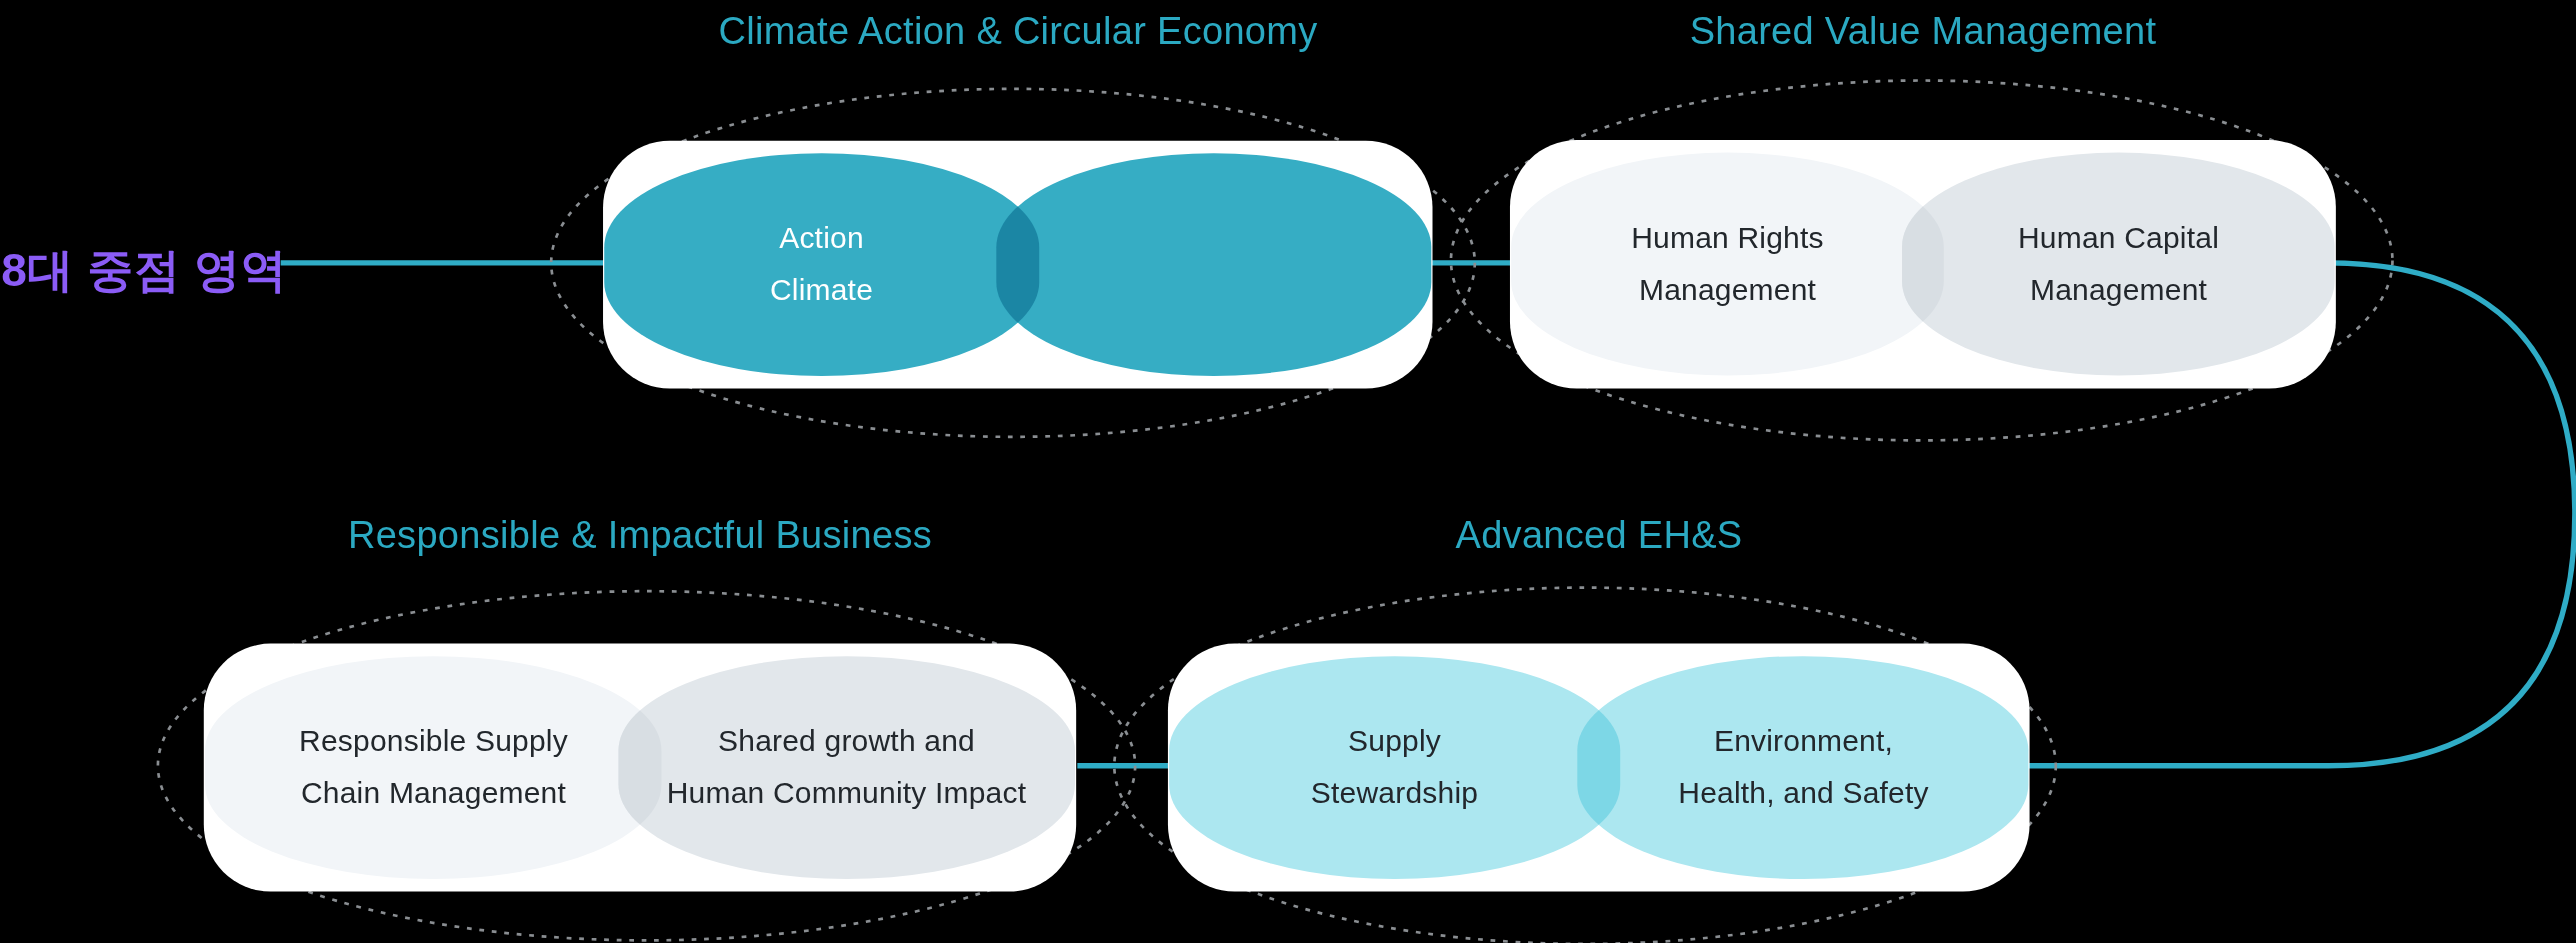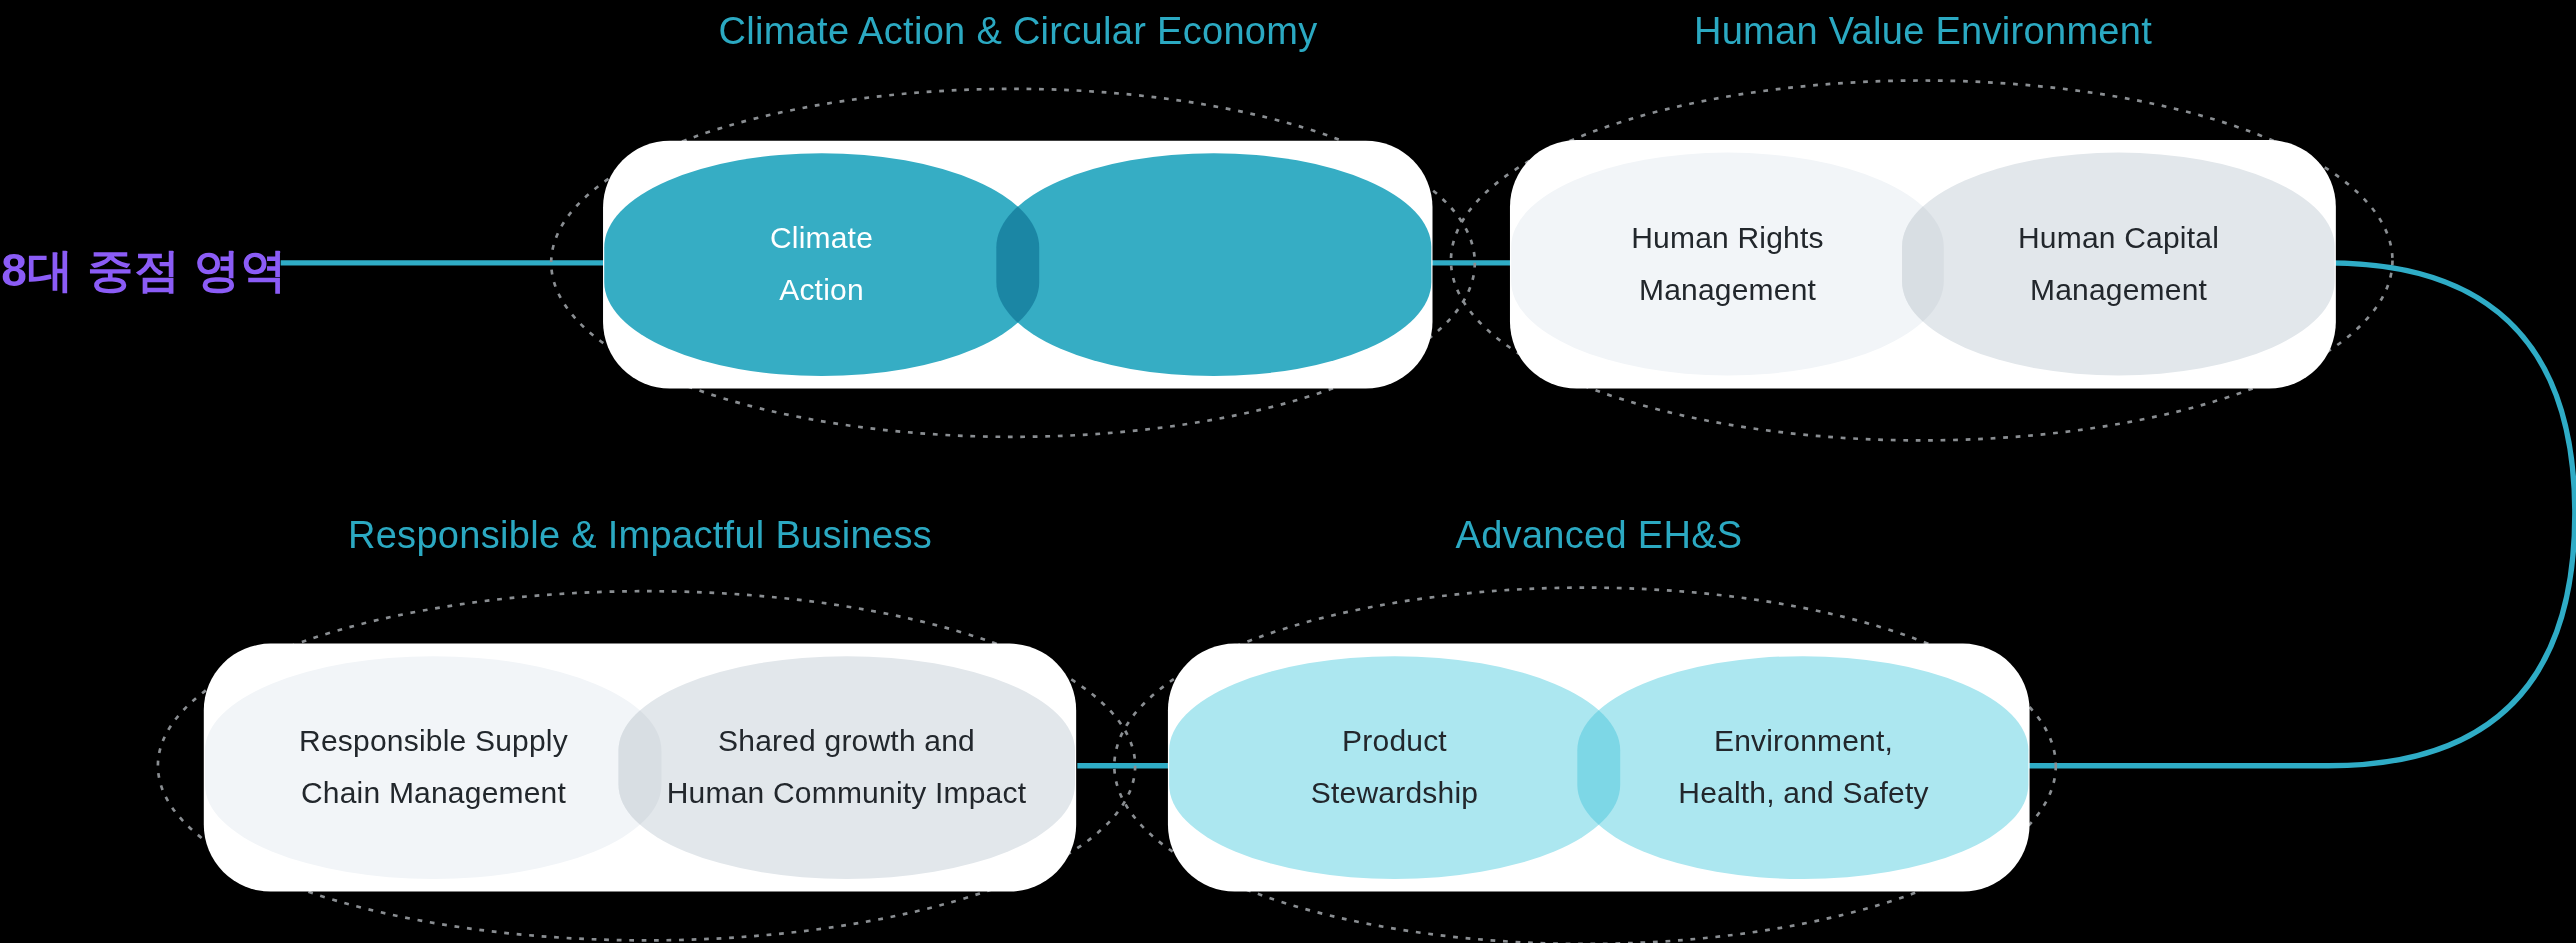--- a/index.html
+++ b/index.html
@@ -76,47 +76,47 @@
 
     <rect x="1960" y="1080" width="1446" height="416" rx="112" ry="112" fill="#FFFFFF"></rect>
     <rect x="1962" y="1101" width="757" height="374" rx="378" ry="158" fill="#ACE7F0"></rect>
     <rect x="2647" y="1101" width="757" height="374" rx="378" ry="158" fill="#ACE7F0"></rect>
     <rect x="2647" y="1101" width="757" height="374" rx="378" ry="158" clip-path="url(#cp-g4)" fill="#7DD7E6"></rect>
   </svg>
 
   <div class="txt side-label">8대 중점 영역</div>
 
   <div class="txt group-title" style="left:601px;top:7.2px;">Climate Action &amp; Circular Economy</div>
-  <div class="txt group-title" style="left:1506px;top:7.2px;">Human Value Environment</div>
+  <div class="txt group-title" style="left:1506px;top:7.2px;">Shared Value Management</div>
   <div class="txt group-title" style="left:223px;top:511px;">Responsible &amp; Impactful Business</div>
   <div class="txt group-title" style="left:1182px;top:511px;">Advanced EH&amp;S</div>
 
   <div class="txt pill-label pill-label--light" style="left:595px;top:212px;">
+    <span>Action</span>
     <span>Climate</span>
-    <span>Action</span>
   </div>
   <div class="txt pill-label pill-label--dark" style="left:1501px;top:212px;">
     <span>Human Rights</span>
     <span>Management</span>
   </div>
   <div class="txt pill-label pill-label--dark" style="left:1892px;top:212px;">
     <span>Human Capital</span>
     <span>Management</span>
   </div>
 
   <div class="txt pill-label pill-label--dark" style="left:207px;top:715px;">
     <span>Responsible Supply</span>
     <span>Chain Management</span>
   </div>
   <div class="txt pill-label pill-label--dark" style="left:620px;top:715px;">
     <span>Shared growth and</span>
     <span>Human Community Impact</span>
   </div>
   <div class="txt pill-label pill-label--dark" style="left:1168px;top:715px;">
-    <span>Product</span>
+    <span>Supply</span>
     <span>Stewardship</span>
   </div>
   <div class="txt pill-label pill-label--dark" style="left:1577px;top:715px;">
     <span>Environment,</span>
     <span>Health, and Safety</span>
   </div>
 
 </div>
 
 

